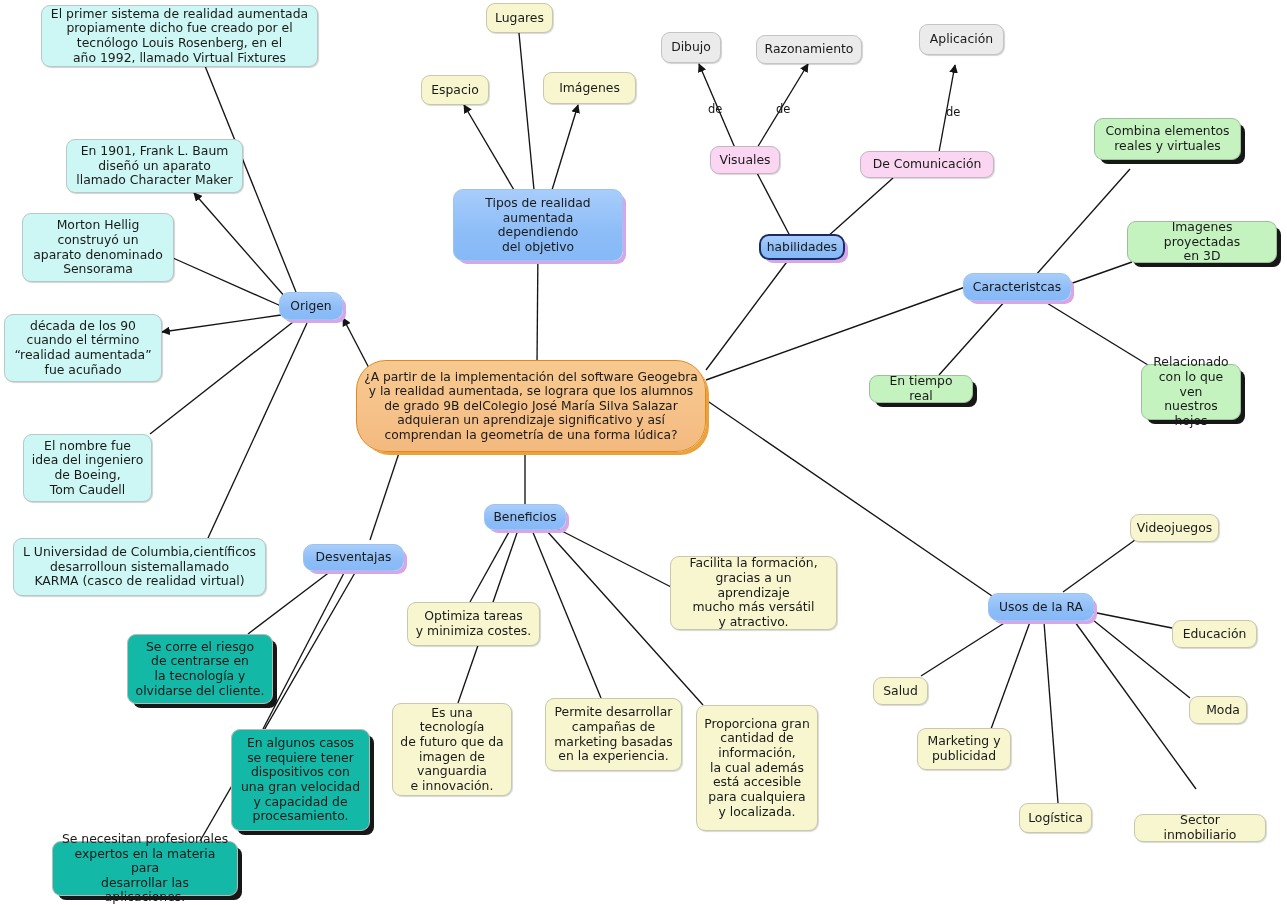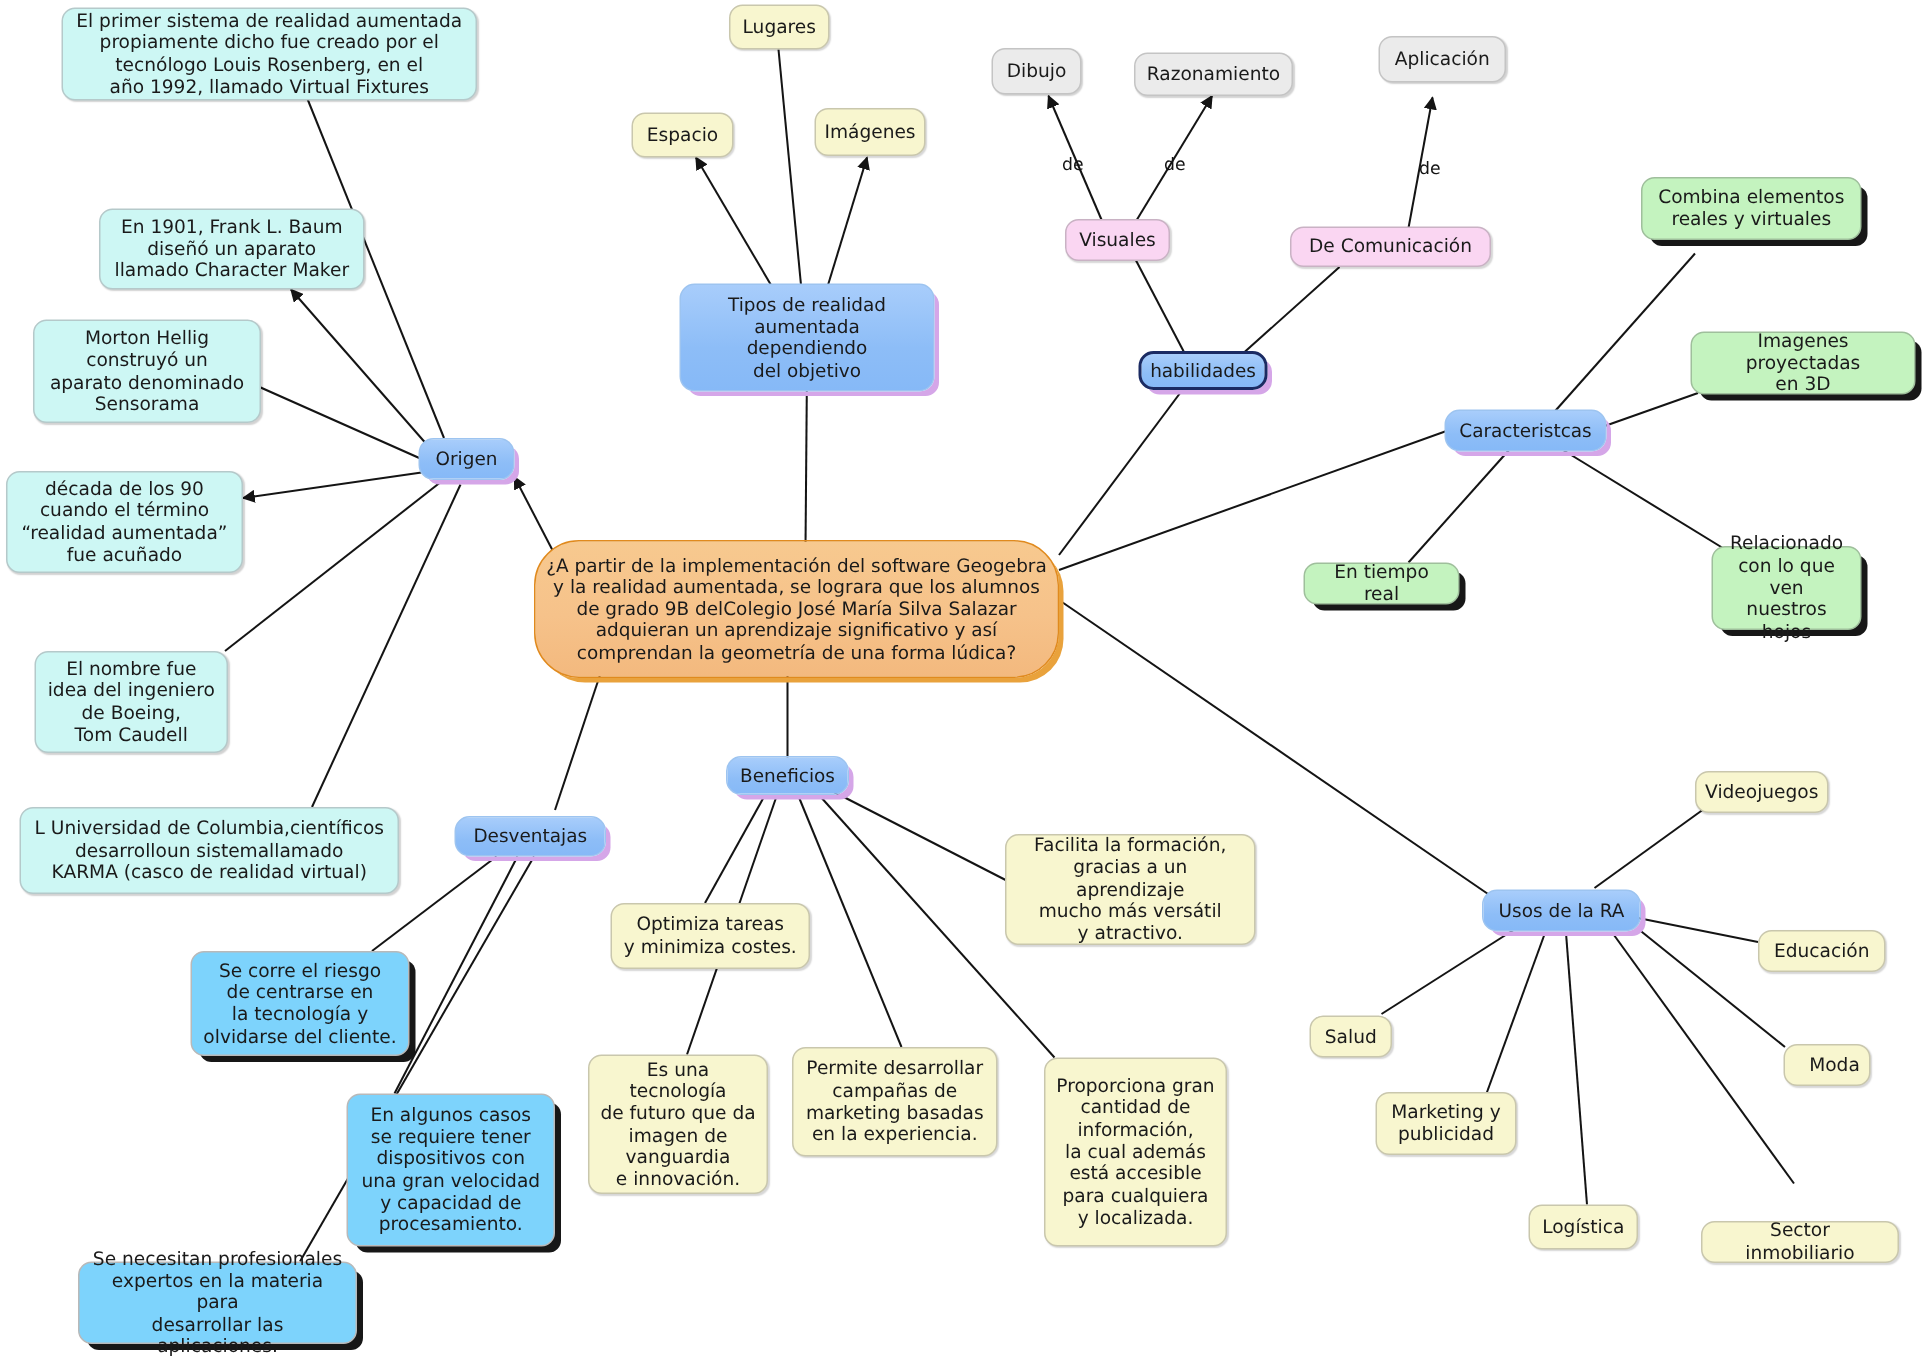--- a/index.html
+++ b/index.html
@@ -78,21 +78,21 @@
     box-shadow:1px 1px 1px rgba(0,0,0,.18);
     font-size:12.4px;
   }
   .n-pink{
     background:#fad6f2;
     border:1px solid #c9b2c4;
     box-shadow:1px 1px 1px rgba(0,0,0,.16);
     font-size:12.4px;
   }
   .n-white{
-    background:#7dd3fc;
+    background:#14b8a6;
     border:1px solid #b9b9b9;
     box-shadow:5px 5px 0 -1px #171717;
     font-size:12.4px;
   }
   .edge-label{
     position:absolute;
     font-size:11.5px;
     color:#141414;
     z-index:6;
     background:transparent;
@@ -208,21 +208,21 @@
 Tom Caudell</div>
 
   <div class="node n-cyan" style="left:13px; top:538px; width:253px; height:58px;">L Universidad de Columbia,científicos
 desarrolloun sistemallamado
 KARMA (casco de realidad virtual)</div>
 
   <div class="node n-cream" style="left:486px; top:3px; width:67px; height:30px;">Lugares</div>
 
   <div class="node n-cream" style="left:421px; top:75px; width:68px; height:30px;">Espacio</div>
 
-  <div class="node n-cream" style="left:543px; top:72px; width:74px; height:32px;">Imágenes</div>
+  <div class="node n-cream" style="left:543px; top:72px; width:93px; height:32px;">Imágenes</div>
 
   <div class="node n-pink" style="left:710px; top:146px; width:70px; height:28px;">Visuales</div>
 
   <div class="node n-pink" style="left:860px; top:151px; width:134px; height:27px;">De Comunicación</div>
 
   <div class="node n-gray" style="left:661px; top:32px; width:60px; height:31px;">Dibujo</div>
 
   <div class="node n-gray" style="left:756px; top:35px; width:106px; height:29px;">Razonamiento</div>
 
   <div class="node n-gray" style="left:919px; top:24px; width:85px; height:31px;">Aplicación</div>
@@ -250,21 +250,21 @@
 gracias a un aprendizaje
 mucho más versátil
 y atractivo.</div>
 
   <div class="node n-cream" style="left:392px; top:703px; width:120px; height:93px;">Es una tecnología
 de futuro que da
 imagen de
 vanguardia
 e innovación.</div>
 
-  <div class="node n-cream" style="left:528px; top:698px; width:137px; height:73px;">Permite desarrollar
+  <div class="node n-cream" style="left:545px; top:698px; width:137px; height:73px;">Permite desarrollar
 campañas de
 marketing basadas
 en la experiencia.</div>
 
   <div class="node n-cream" style="left:696px; top:705px; width:122px; height:126px;">Proporciona gran
 cantidad de
 información,
 la cual además
 está accesible
 para cualquiera

